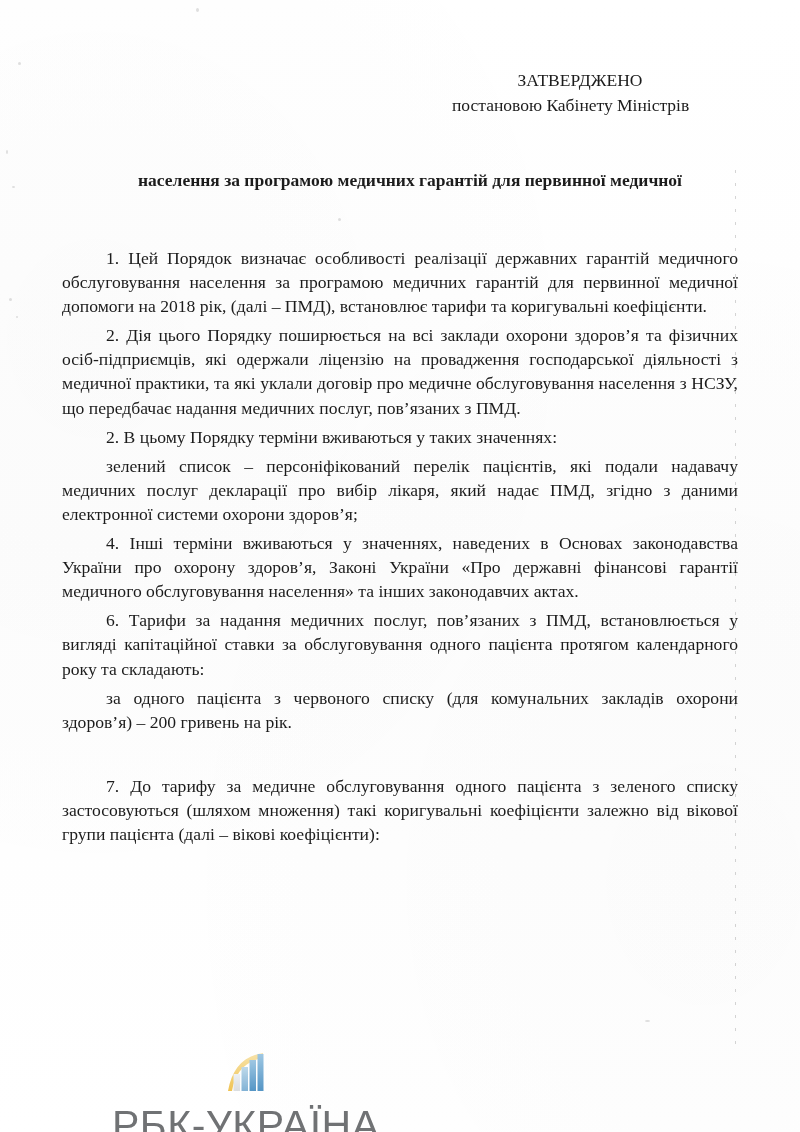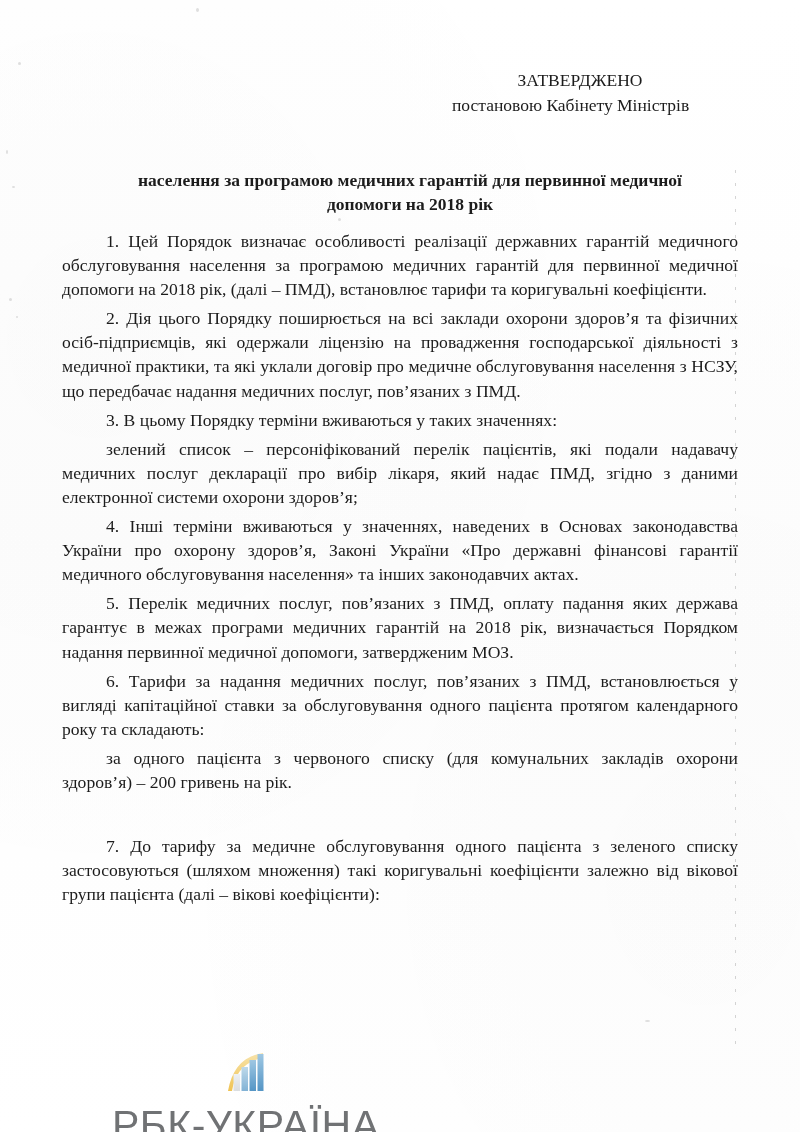--- a/index.html
+++ b/index.html
@@ -86,21 +86,21 @@
     width: 600px;
     text-align: center;
     font-weight: bold;
     font-size: 17.5px;
     line-height: 24px;
   }
 
   
   .body-text {
     position: absolute;
-    top: 229px;
+    top: 246px;
     left: 62px;
     width: 676px;
     font-size: 17.6px;
     line-height: 24.1px;
   }
 
   .para {
     margin: 0 0 5px 0;
     text-align: justify;
     text-justify: inter-word;
@@ -153,30 +153,28 @@
   <div class="speck" style="left:338px; top:218px; width:3px; height:3px;"></div>
   <div class="speck" style="left:645px; top:1020px;width:5px; height:2px;"></div>
 
   <div class="approval-header">
     <div class="approval-line centered">ЗАТВЕРДЖЕНО</div>
     <div class="approval-line">постановою Кабінету Міністрів</div>
   </div>
 
   <div class="doc-title">
     <div>населення за програмою медичних гарантій для первинної медичної</div>
-    <div>допомоги на 2018 рік</div>
   </div>
 
   <div class="body-text">
     <p class="para no-stretch">1. Цей Порядок визначає особливості реалізації державних гарантій медичного обслуговування населення за програмою медичних гарантій для первинної медичної допомоги на 2018 рік, (далі – ПМД), встановлює тарифи та коригувальні коефіцієнти.</p>
     <p class="para no-stretch">2. Дія цього Порядку поширюється на всі заклади охорони здоров’я та фізичних осіб-підприємців, які одержали ліцензію на провадження господарської діяльності з медичної практики, та які уклали договір про медичне обслуговування населення з НСЗУ, що передбачає надання медичних послуг, пов’язаних з ПМД.</p>
-    <p class="para no-stretch">3. В цьому Порядку терміни вживаються у таких значеннях:</p>
+    <p class="para no-stretch">2. В цьому Порядку терміни вживаються у таких значеннях:</p>
     <p class="para no-stretch">зелений список – персоніфікований перелік пацієнтів, які подали надавачу медичних послуг декларації про вибір лікаря, який надає ПМД, згідно з даними електронної системи охорони здоров’я;</p>
     <p class="para no-stretch">4. Інші терміни вживаються у значеннях, наведених в Основах законодавства України про охорону здоров’я, Законі України «Про державні фінансові гарантії медичного обслуговування населення» та інших законодавчих актах.</p>
-    <p class="para no-stretch">5. Перелік медичних послуг, пов’язаних з ПМД, оплату падання яких держава гарантує в межах програми медичних гарантій на 2018 рік, визначається Порядком надання первинної медичної допомоги, затвердженим МОЗ.</p>
     <p class="para no-stretch">6. Тарифи за надання медичних послуг, пов’язаних з ПМД, встановлюється у вигляді капітаційної ставки за обслуговування одного пацієнта протягом календарного року та складають:</p>
     <p class="para no-stretch">за одного пацієнта з червоного списку (для комунальних закладів охорони здоров’я) – 200 гривень на рік.</p>
     <p class="para no-stretch">7. До тарифу за медичне обслуговування одного пацієнта з зеленого списку застосовуються (шляхом множення) такі коригувальні коефіцієнти залежно від вікової групи пацієнта (далі – вікові коефіцієнти):</p>
   </div>
 
   <div class="watermark">
     <svg class="wm-mark" width="38" height="40" viewBox="0 0 38 40">
       <defs>
         <linearGradient id="g1" x1="0" y1="1" x2="0" y2="0">
           <stop offset="0%" stop-color="#f0c24e"></stop>

